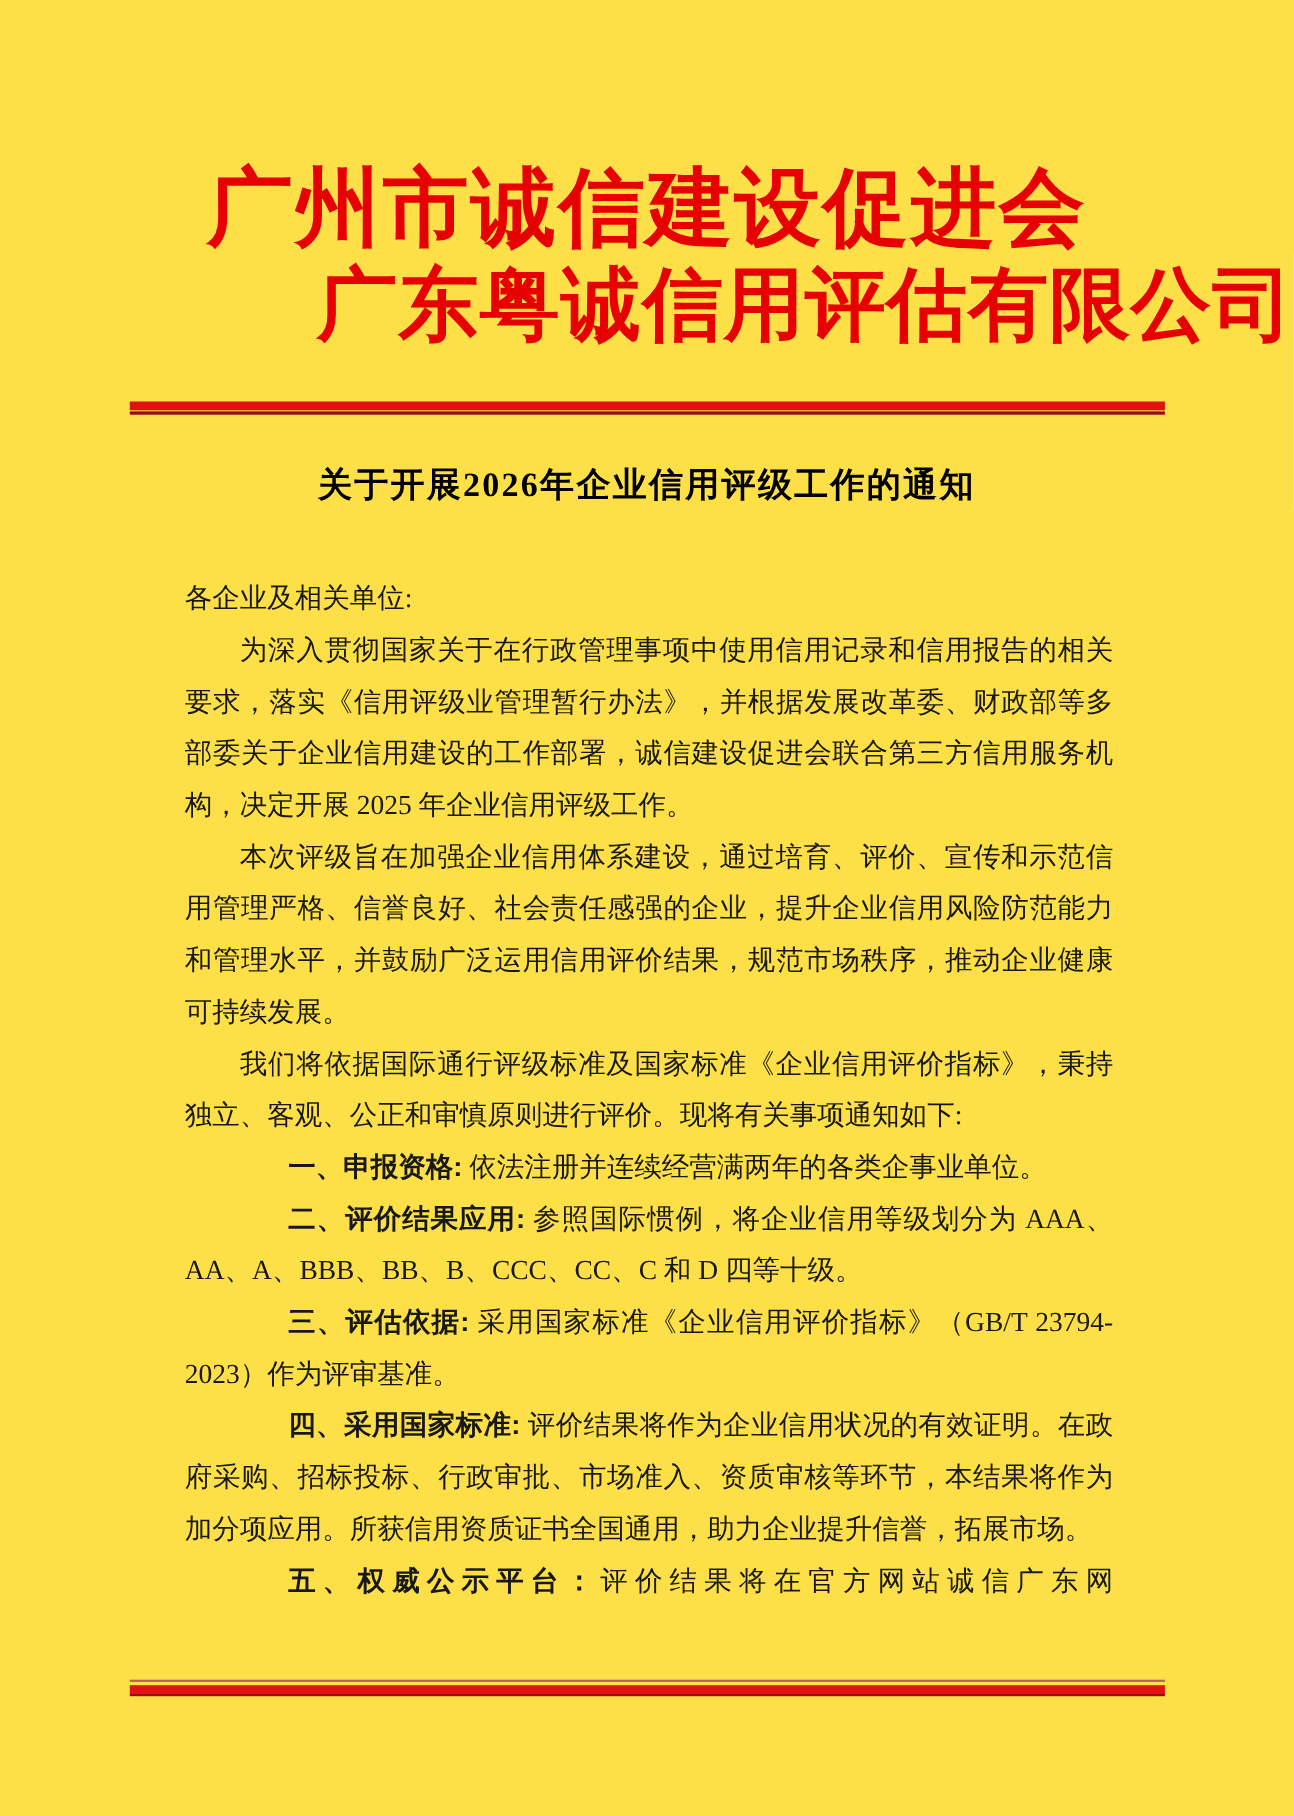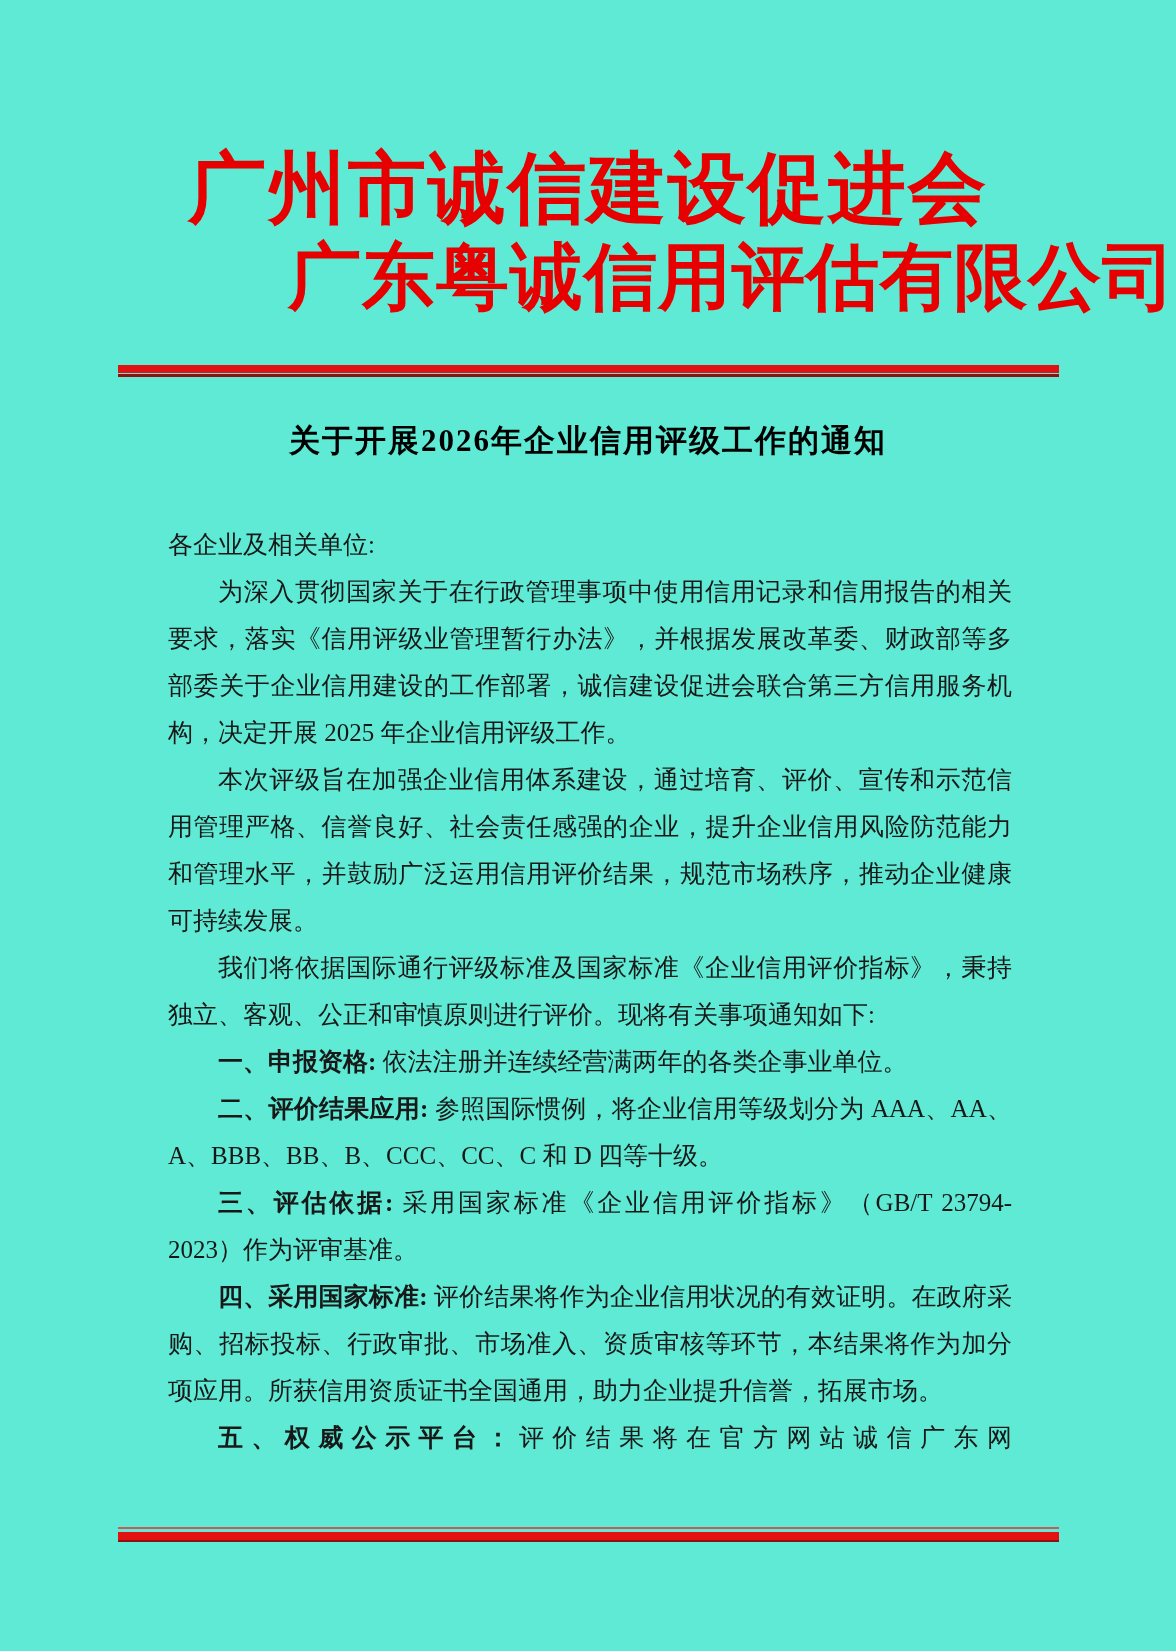--- a/index.html
+++ b/index.html
@@ -3,21 +3,21 @@
 <meta charset="utf-8">
 <style>
   html, body { margin: 0; padding: 0; }
   body {
     width: 1176px; height: 1651px;
     background: #ffffff;
     position: relative;
     font-family: "Liberation Serif", serif;
     color: #151515;
   }
-  .page { position: absolute; inset: 0; overflow: hidden; background: #5eead4; }
+  .page { position: absolute; inset: 0; overflow: hidden; background: #fde047; }
 
   .letterhead-line {
     position: absolute; left: 0; width: 100%;
     text-align: center; font-weight: bold; line-height: 1.1;
     font-family: "Liberation Serif", serif;
     white-space: nowrap;
   }
   .lh1 { top: 146px; font-size: 78px; letter-spacing: 2px; }
   .lh2 { top: 238px; font-size: 73px; letter-spacing: 1px; text-align: right; }
 
@@ -40,21 +40,21 @@
   }
 
   .body-text {
     position: absolute; top: 521px; left: 168px; width: 844px;
     font-size: 25px; line-height: 47px;
     text-align: justify;
     color: #181818;
   }
   .body-text p { margin: 0; padding: 0; text-indent: 2em; }
   .body-text p.salutation { text-indent: 0; }
-  .item-label { font-weight: bold; font-family: Liberation Serif, serif; }
+  .item-label { font-weight: bold; font-family: Liberation Sans, sans-serif; margin-left: 44px; }
   .justify-last { text-align-last: justify; }
 </style>
 </head>
 <body>
 
 <div class="page">
 
   <div class="letterhead-line lh1" style="color: rgb(230, 0, 0);">广州市诚信建设促进会</div>
 
   <div class="letterhead-line lh2" style="color: rgb(230, 0, 0);">广东粤诚信用评估有限公司</div>

